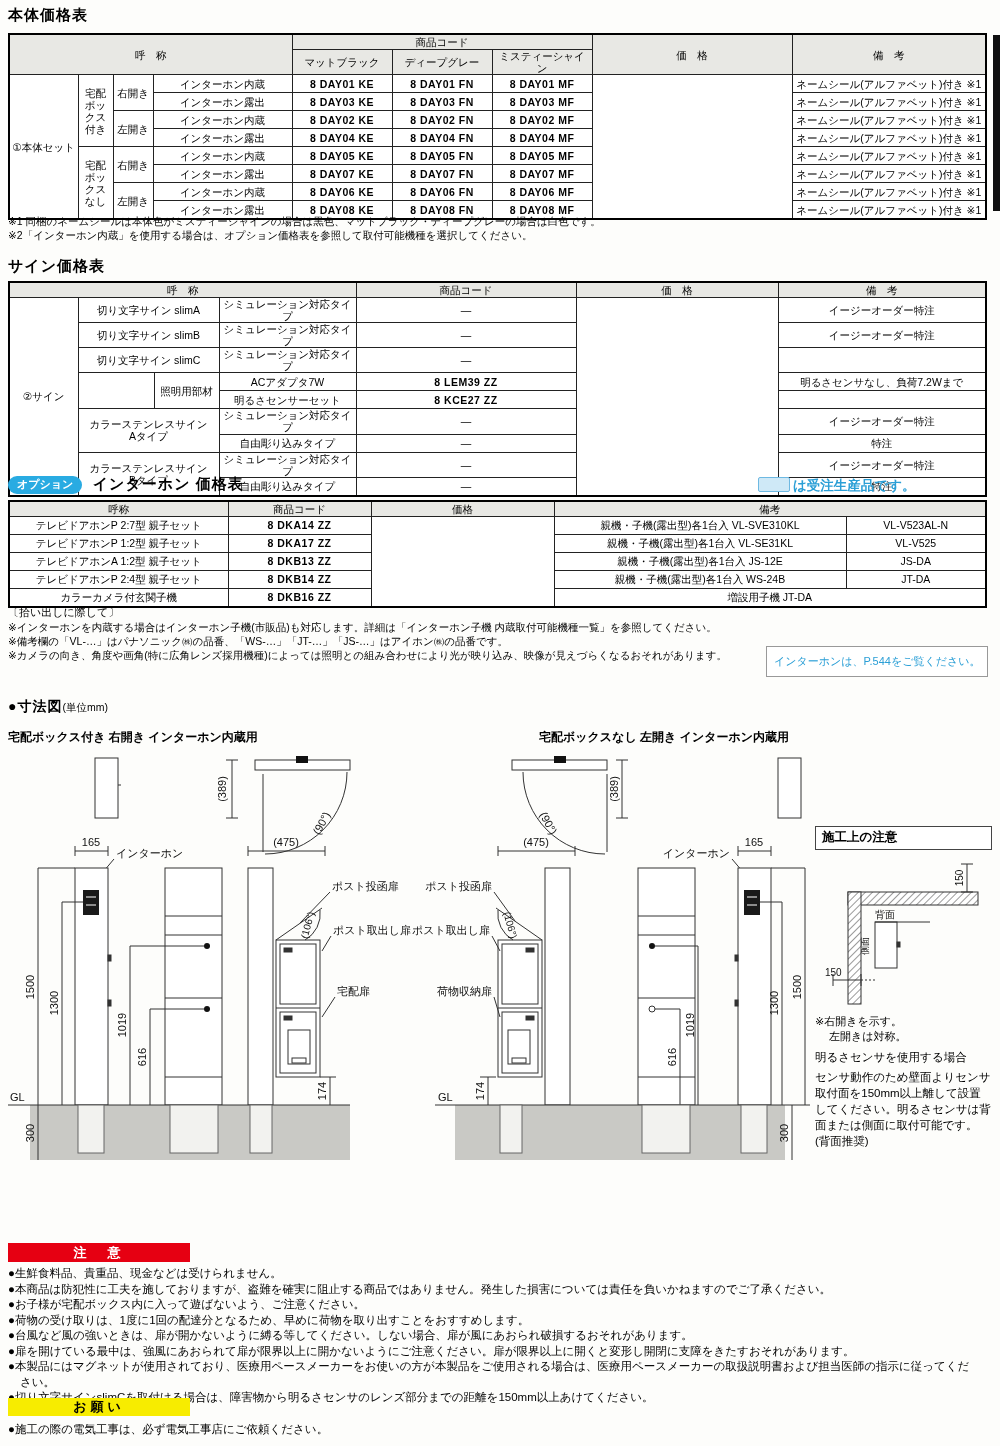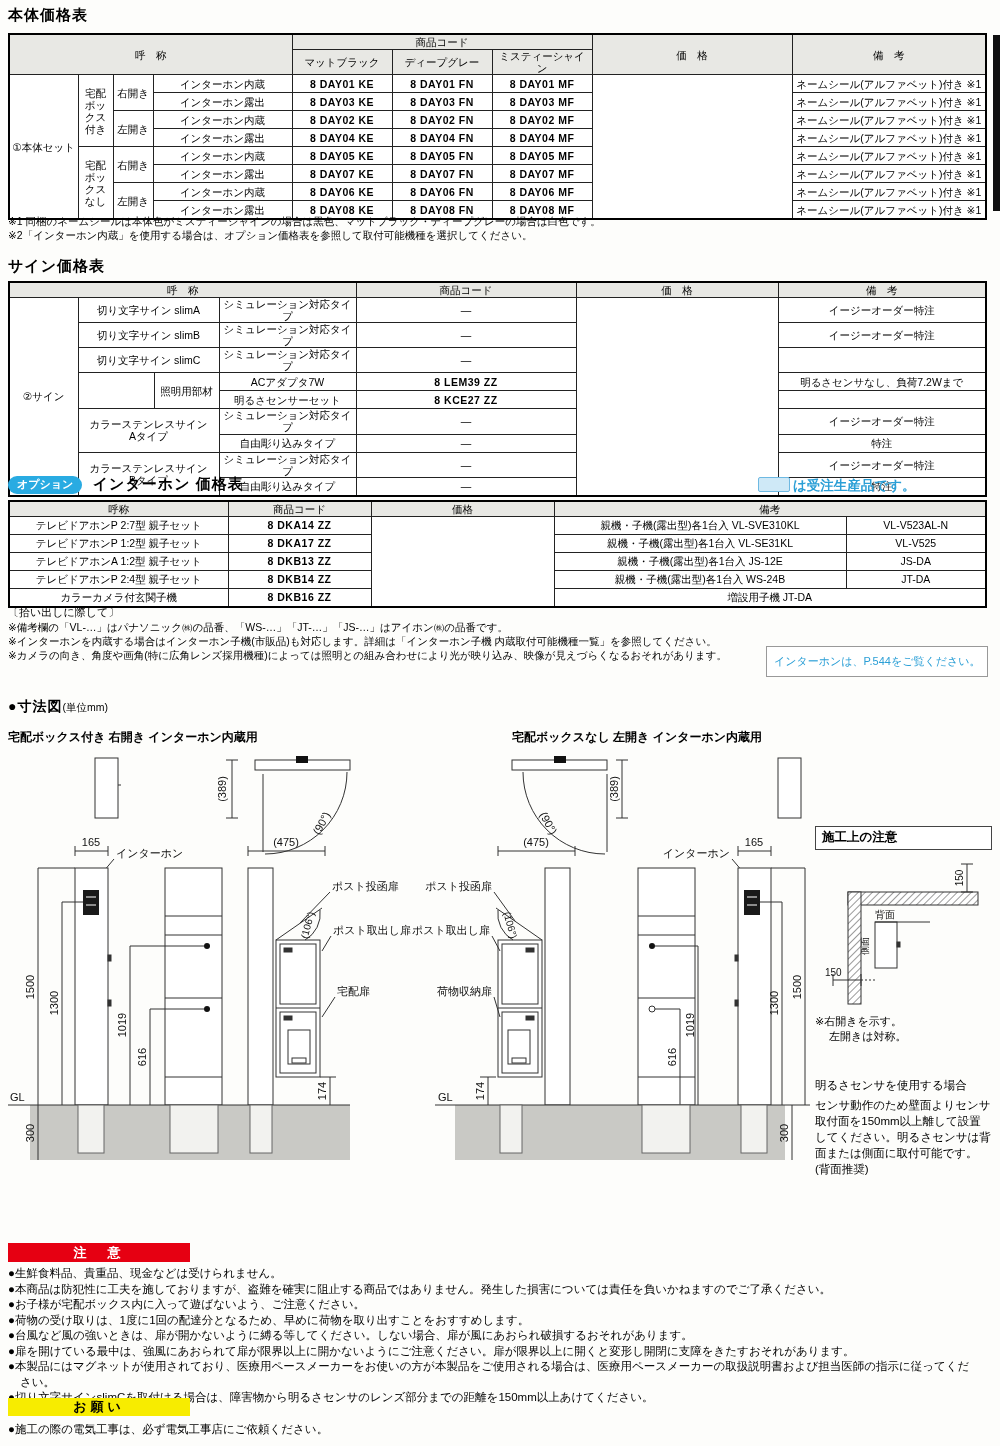--- a/index.html
+++ b/index.html
@@ -286,31 +286,31 @@
       <tr>
         <td>カラーカメラ付玄関子機</td>
         <td class="code">8 DKB16 ZZ</td>
         <td colspan="2">増設用子機 JT-DA</td>
       </tr>
     </tbody>
   </table>
 
   <div class="abs notes" style="left:8px;top:605px;font-size:11px;">〔拾い出しに際して〕</div>
   <div class="abs notes" style="left:8px;top:620px;width:750px;">
+    <div>※インターホンを内蔵する場合はインターホン子機(市販品)も対応します。詳細は「インターホン子機 内蔵取付可能機種一覧」を参照してください。</div>
     <div>※備考欄の「VL-…」はパナソニック㈱の品番、「WS-…」「JT-…」「JS-…」はアイホン㈱の品番です。</div>
-    <div>※インターホンを内蔵する場合はインターホン子機(市販品)も対応します。詳細は「インターホン子機 内蔵取付可能機種一覧」を参照してください。</div>
     <div>※カメラの向き、角度や画角(特に広角レンズ採用機種)によっては照明との組み合わせにより光が映り込み、映像が見えづらくなるおそれがあります。</div>
   </div>
   <div class="abs linkbox blue-txt" style="left:766px;top:646px;">インターホンは、P.544をご覧ください。</div>
 
   <div class="abs" style="left:8px;top:697px;">
     <span class="sec-title" style="font-size:14px;">●寸法図</span><span class="small-unit">(単位mm)</span>
   </div>
   <div class="abs diagram-caption" style="left:8px;top:729px;">宅配ボックス付き 右開き インターホン内蔵用</div>
-  <div class="abs diagram-caption" style="left:512px;top:729px;">宅配ボックスなし 左開き インターホン内蔵用</div>
+  <div class="abs diagram-caption" style="left:539px;top:729px;">宅配ボックスなし 左開き インターホン内蔵用</div>
 
   <svg class="abs" style="left:0;top:745px;" width="812" height="430" viewBox="0 0 812 430">
     <g stroke="#333" stroke-width="1" fill="none" font-size="11">
 
       <g>
 
         <rect x="95" y="13" width="23" height="60" fill="#fff"></rect>
         <line x1="118" y1="40" x2="121" y2="40"></line>
         <line x1="232" y1="15" x2="232" y2="73"></line>
           <line x1="226" y1="15" x2="238" y2="15"></line>
@@ -512,21 +512,21 @@
           <line x1="18" y1="124" x2="18" y2="136"></line>
           <line x1="46" y1="124" x2="46" y2="136"></line>
         <text x="10" y="126" text-anchor="start" stroke="none" fill="#111">150</text>
         <line x1="46" y1="130" x2="60" y2="130" stroke-dasharray="2,2"></line>
       </g>
     </svg>
     <p style="padding-left:14px;text-indent:-14px;">
       <span style="display:block;">※右開きを示す。</span>
       <span style="display:block;padding-left:14px;">左開きは対称。</span>
     </p>
-    <p style="margin-top:32px;font-size:11.5px;">明るさセンサを使用する場合</p>
+    <p style="margin-top:4px;font-size:11.5px;">明るさセンサを使用する場合</p>
     <p style="font-size:11.5px;">センサ動作のため壁面よりセンサ取付面を150mm以上離して設置してください。明るさセンサは背面または側面に取付可能です。(背面推奨)</p>
   </div>
 
   <div class="abs banner red" style="left:8px;top:1243px;">注　意</div>
   <ul class="bullets abs" style="left:8px;top:1266px;">
     <li>●生鮮食料品、貴重品、現金などは受けられません。</li>
     <li>●本商品は防犯性に工夫を施しておりますが、盗難を確実に阻止する商品ではありません。発生した損害については責任を負いかねますのでご了承ください。</li>
     <li>●お子様が宅配ボックス内に入って遊ばないよう、ご注意ください。</li>
     <li>●荷物の受け取りは、1度に1回の配達分となるため、早めに荷物を取り出すことをおすすめします。</li>
     <li>●台風など風の強いときは、扉が開かないように縛る等してください。しない場合、扉が風にあおられ破損するおそれがあります。</li>

